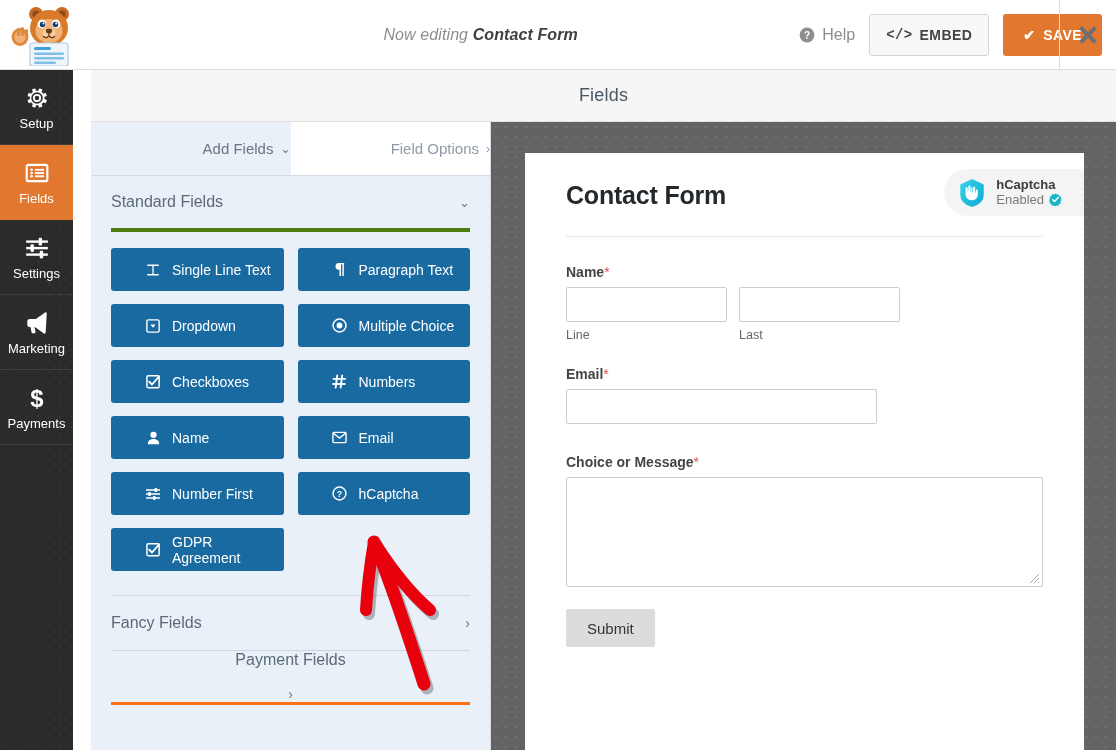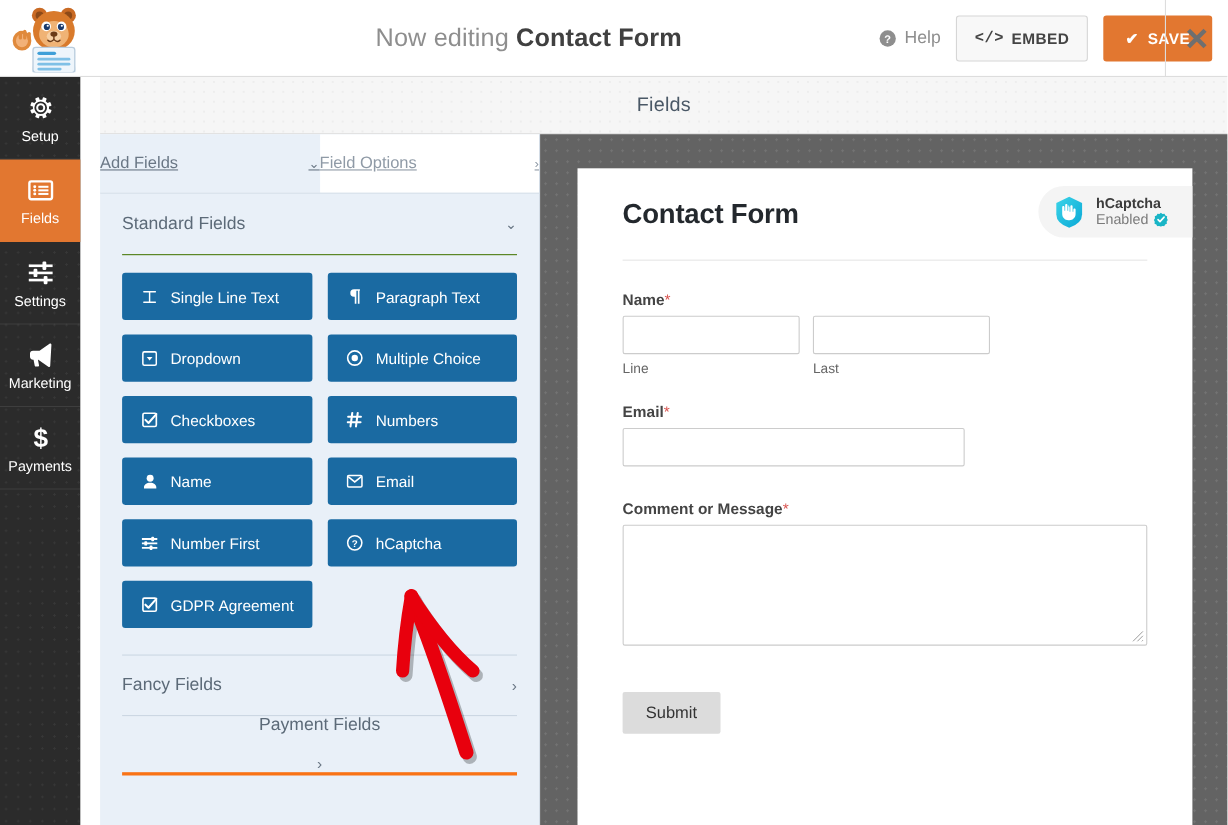--- a/index.html
+++ b/index.html
@@ -28,25 +28,26 @@
   .logo-wrap {
     width: 92px; height: 70px;
     display: flex; align-items: center; justify-content: center;
     flex: 0 0 auto;
   }
   .bear-logo { width: 74px; height: 62px; display:block; }
 
   .editing-title {
     flex: 1 1 auto;
     text-align: center;
-    font-size: 23px;
+    font-size: 16px;
     color: #8e8e8e;
     letter-spacing: 0.1px;
     padding-left: 70px;
     white-space: nowrap;
+    font-style: italic;
   }
   .editing-title .form-name {
     font-weight: bold;
     color: #404040;
   }
 
   .topbar-actions {
     flex: 0 0 auto;
     display: flex; align-items: center;
     gap: 14px;
@@ -151,38 +152,37 @@
     background: #e9f0f8;
     border-right: 1px solid #d3dce6;
     overflow: hidden;
   }
   .panel-tabs {
     display: flex; height: 54px;
     border-bottom: 1px solid #d3dce6;
   }
   .panel-tab {
     flex: 1 1 50%;
-    display: flex; align-items: center; justify-content: space-between;
+    display: flex; align-items: center; justify-content: flex-end;
     gap: 7px;
     font-size: 15px; color: #6a7785;
     cursor: pointer;
     background: #e9f0f8;
-    text-decoration: underline;
   }
   .panel-tab.inactive {
     background: #ffffff;
     color: #8f9aa6;
   }
   .panel-tab .chev { font-size: 12px; display: inline-block; }
 
   .section-head {
     margin: 0 20px;
     height: 56px;
     display: flex; align-items: center; justify-content: space-between;
-    border-bottom: 1px solid #4d7c0f;
+    border-bottom: 4px solid #4d7c0f;
     cursor: pointer;
   }
   .section-head .sh-title {
     font-size: 16px; color: #5c6a78;
   }
   .section-head .sh-chev {
     font-size: 13px; color: #6a7785;
   }
 
   .field-grid {
@@ -191,21 +191,21 @@
     grid-template-columns: 1fr 1fr;
     gap: 13px 14px;
   }
   .field-btn {
     height: 43px;
     background: #1a6aa2;
     border: none; border-radius: 3px;
     color: #ffffff;
     display: flex; align-items: center;
     gap: 11px;
-    padding-left: 17px;
+    padding-left: 34px;
     font-size: 14px;
     cursor: pointer;
     font-family: inherit;
     text-align: left;
   }
   .field-btn .fb-icon {
     width: 16px; height: 16px;
     display: flex; align-items: center; justify-content: center;
     flex: 0 0 16px;
   }
@@ -289,21 +289,21 @@
     width: 477px; height: 110px;
     border: 1px solid #cccccc;
     background: #fff; border-radius: 2px;
     position: relative;
   }
   .resize-grip {
     position: absolute; right: 2px; bottom: 2px;
     width: 11px; height: 11px;
   }
   .submit-btn {
-    margin-top: 20px;
+    margin-top: 0;
     height: 38px; padding: 0 21px;
     background: #dcdcdc;
     border: none; border-radius: 2px;
     color: #333; font-size: 15px;
     cursor: pointer; font-family: inherit;
   }
 
   
   .annot-arrow {
     position: absolute; left: 352px; top: 524px;
@@ -638,21 +638,21 @@
 
         <div class="fld" style="margin-top:24px">
           <span class="fld-label">
             <span>Email</span><span class="req">*</span>
           </span>
           <input class="text-input email-input" type="text" value="" style="">
         </div>
 
         <div class="fld" style="margin-top:30px">
           <span class="fld-label">
-            <span>Comment or Message</span><span class="req">*</span>
+            <span>Choice or Message</span><span class="req">*</span>
           </span>
           <div class="textarea-box">
             <svg class="resize-grip" viewBox="0 0 11 11">
               <path d="M10 1 L1 10 M10 5 L5 10 M10 9 L9 10" stroke="#9a9a9a" stroke-width="0.9"></path>
             </svg>
           </div>
         </div>
 
         <button class="submit-btn">Submit</button>
       </div>

